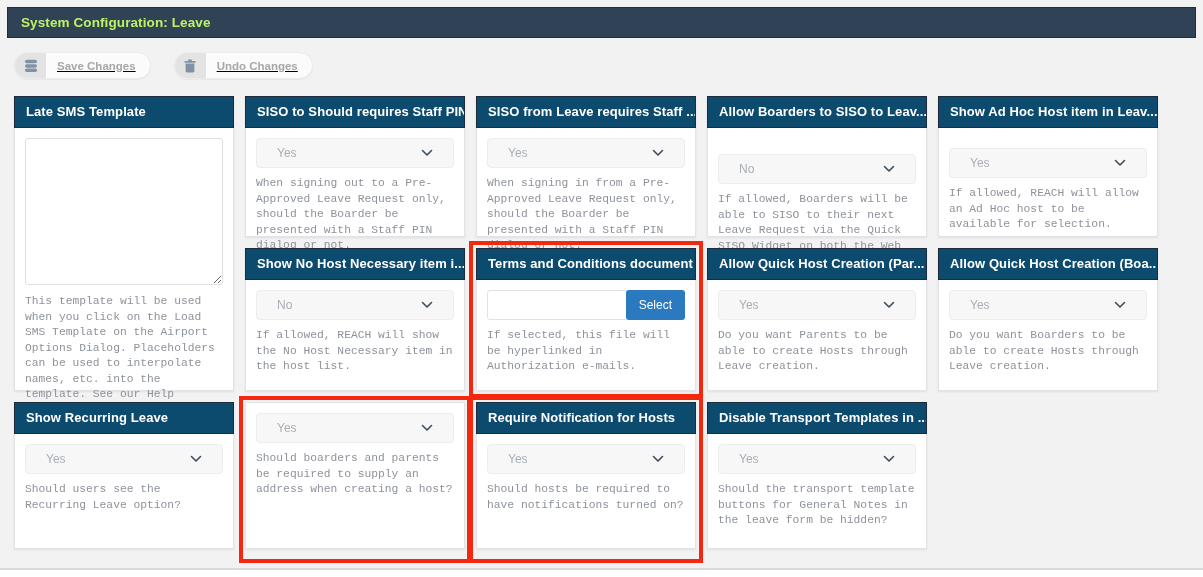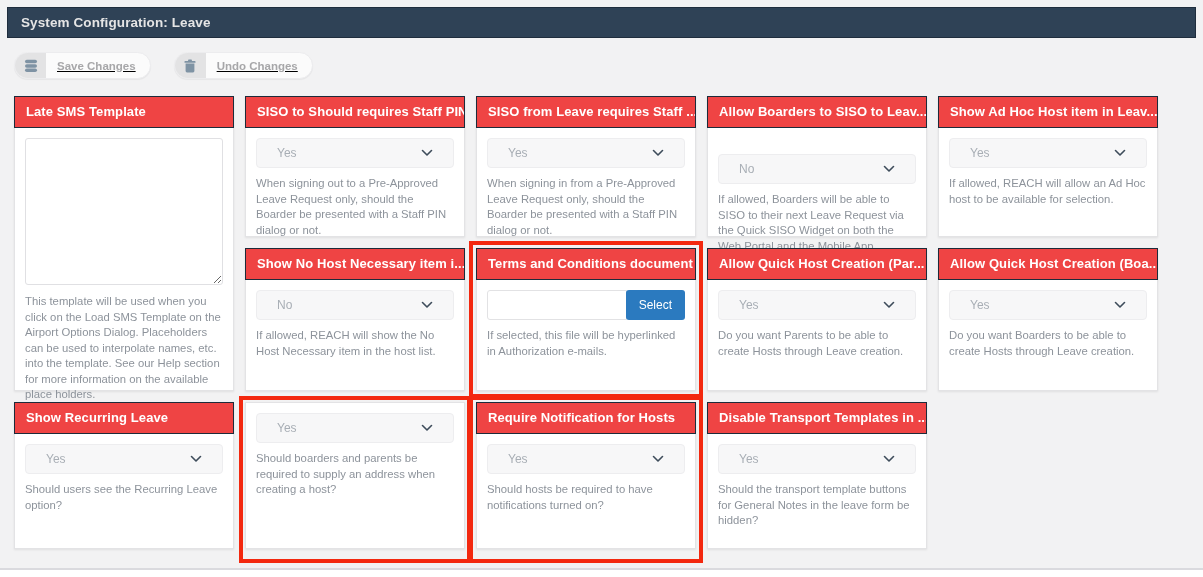--- a/index.html
+++ b/index.html
@@ -13,21 +13,21 @@
   .page {
     position:absolute; top:0; left:0;
     width:1203px; height:570px;
     background:#f2f2f3;
     border-bottom:2px solid #dadade;
   }
   
   .titlebar {
     position:absolute; top:7px; left:7px; right:7px; height:31px;
     background:#2f4256; border:1px solid #1f2d3d;
-    color:#e5e5e5; font-size:13.5px; font-weight:bold;
+    color:#bef264; font-size:13.5px; font-weight:bold;
     line-height:29px; padding:0 13px;
     letter-spacing:.1px;
   }
   
   .toolbar { position:absolute; top:52px; left:14px; display:flex; gap:23px;text-decoration:underline; }
   .pill {
     display:flex; align-items:center; height:27px;
     background:#fbfbfb; border:1px solid #ececee; border-radius:14px;
     overflow:hidden; cursor:pointer; box-shadow:0 1px 1px rgba(0,0,0,.05);
   }
@@ -46,38 +46,38 @@
     grid-template-columns:repeat(5, 220px);
     grid-template-rows:141px 143px 147px;
     gap:11px;
   }
   .card {
     background:#ffffff; border:1px solid #e3e3e5;
     box-shadow:0 1px 2px rgba(0,0,0,.08);
     display:flex; flex-direction:column;
   }
   .card-header {
-    background:#ef4444; border:1px solid #1d2b3a;
+    background:#0c4a6e; border:1px solid #1d2b3a;
     margin:-1px -1px 0 -1px;
     color:#ffffff; font-size:13px; font-weight:bold;
     padding:7px 11px 8px 11px;
     white-space:nowrap; overflow:hidden;
     flex:0 0 auto; letter-spacing:.1px;
   }
   .card-body { padding:10px; flex:1; display:flex; flex-direction:column; }
   .select-box {
     height:30px; flex:0 0 30px;
     background:#f7f7f8; border:1px solid #ededef; border-radius:4px;
     display:flex; align-items:center; justify-content:space-between;
     padding:0 20px; cursor:pointer;
   }
   .select-value { color:#a8aeb5; font-size:12px; }
   .chevron { display:flex; align-items:center; }
   .desc {
-    margin-top:8px; color:#8d939b; font-size:11.3px; line-height:1.38;
+    margin-top:8px; color:#8d939b; font-size:11.3px; line-height:1.38;font-family:Liberation Mono, monospace;
   }
   textarea.sms {
     width:100%; height:147px; flex:0 0 147px;
     border:1px solid #e0e0e3; border-radius:3px;
     background:#ffffff; resize:both;
     font-family:"Liberation Sans", sans-serif; font-size:12px; color:#555;
     outline:none; padding:6px;
   }
   textarea.sms + .desc { margin-top:9px; }
   .file-row { display:flex; flex:0 0 30px; }
@@ -180,21 +180,21 @@
           <span class="chevron">
             <svg width="12" height="8" viewBox="0 0 12 8" fill="none" stroke="#3e4c5b" stroke-width="1.6" stroke-linecap="round" stroke-linejoin="round">
                 <path d="M1.5 1.5 L6 6 L10.5 1.5"></path>
               </svg>
           </span>
         </div>
         <div class="desc">If allowed, Boarders will be able to SISO to their next Leave Request via the Quick SISO Widget on both the Web Portal and the Mobile App.</div>
       </div>
     </div>
 
-    <div class="card" style="grid-column:5; grid-row:1;">
+    <div class="card" style="grid-column:5; grid-row:1;gap:10px;">
       <div class="card-header">Show Ad Hoc Host item in Leav...</div>
       <div class="card-body">
         <div class="select-box">
           <span class="select-value">Yes</span>
           <span class="chevron">
             <svg width="12" height="8" viewBox="0 0 12 8" fill="none" stroke="#3e4c5b" stroke-width="1.6" stroke-linecap="round" stroke-linejoin="round">
                 <path d="M1.5 1.5 L6 6 L10.5 1.5"></path>
               </svg>
           </span>
         </div>

